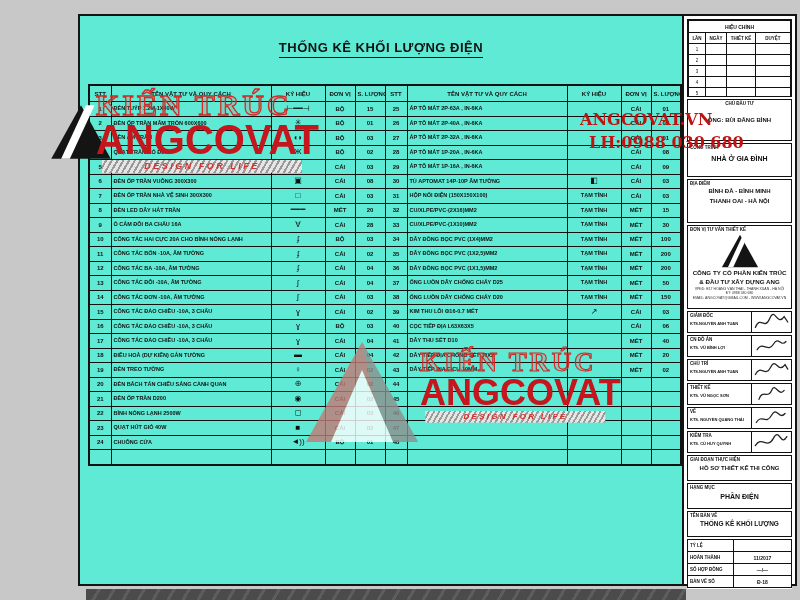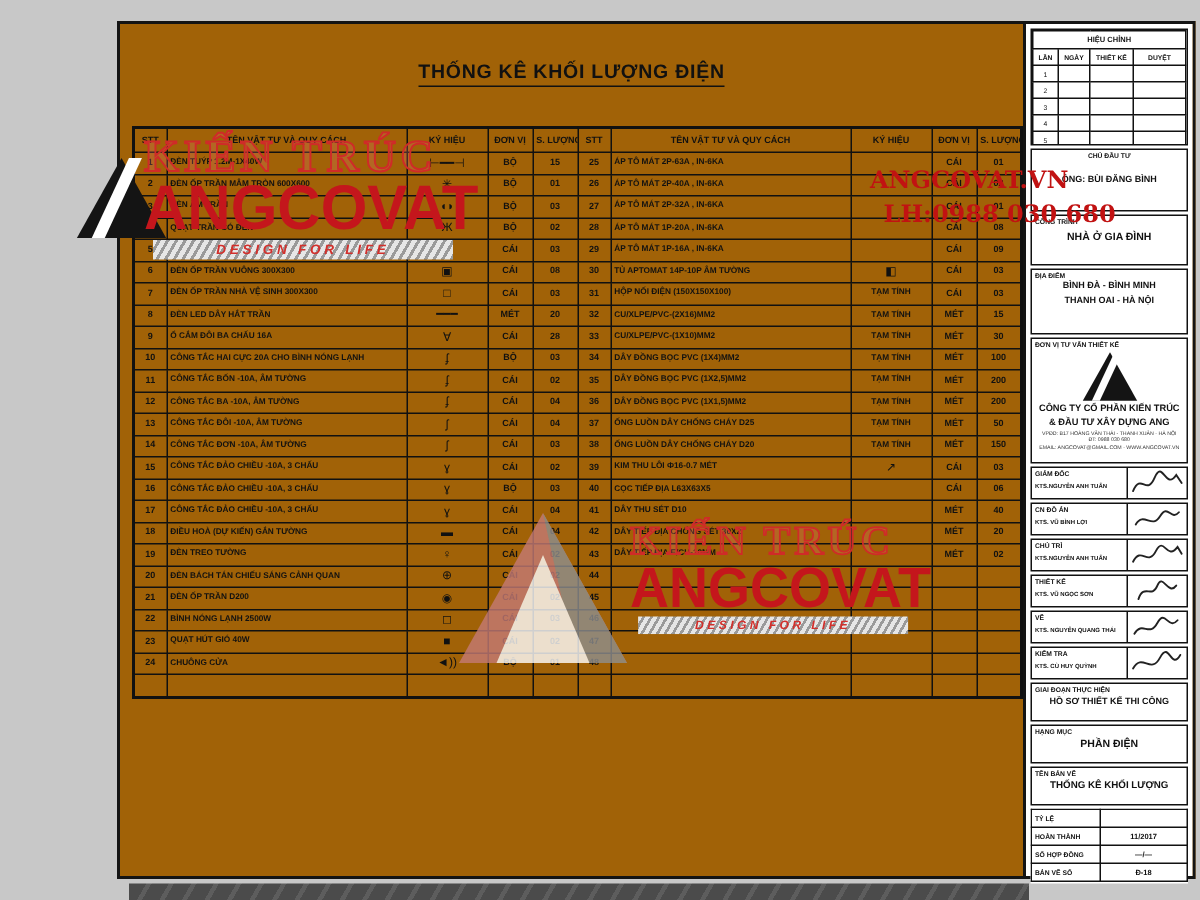--- a/index.html
+++ b/index.html
@@ -1,18 +1,18 @@
 <!DOCTYPE html>
 <html><head>
 <meta charset="utf-8">
 <style>
   html,body{margin:0;padding:0;}
   #canvas{position:relative;width:800px;height:600px;background:#c8c8c8;overflow:hidden;
           font-family:"Liberation Sans",sans-serif;color:#111;}
-  .sheet{position:absolute;left:78px;top:14px;width:719px;height:572px;background:#a16207;
+  .sheet{position:absolute;left:78px;top:14px;width:719px;height:572px;background:#5eead4;
          border:2px solid #141414;box-sizing:border-box;}
   
   .main{position:absolute;left:0;top:0;width:602px;height:100%;}
   .sheet-title{position:absolute;left:0;width:100%;top:24px;text-align:center;
                font-size:13px;font-weight:bold;letter-spacing:.5px;}
   .sheet-title span{border-bottom:1.5px solid #111;padding-bottom:2px;}
   #boq{position:absolute;left:8px;top:68px;width:588px;border-collapse:collapse;
        table-layout:fixed;border:2px solid #111;}
   #boq th,#boq td{border:1px solid #111;padding:0 2px;overflow:hidden;white-space:nowrap;
        font-size:6px;line-height:1;}

